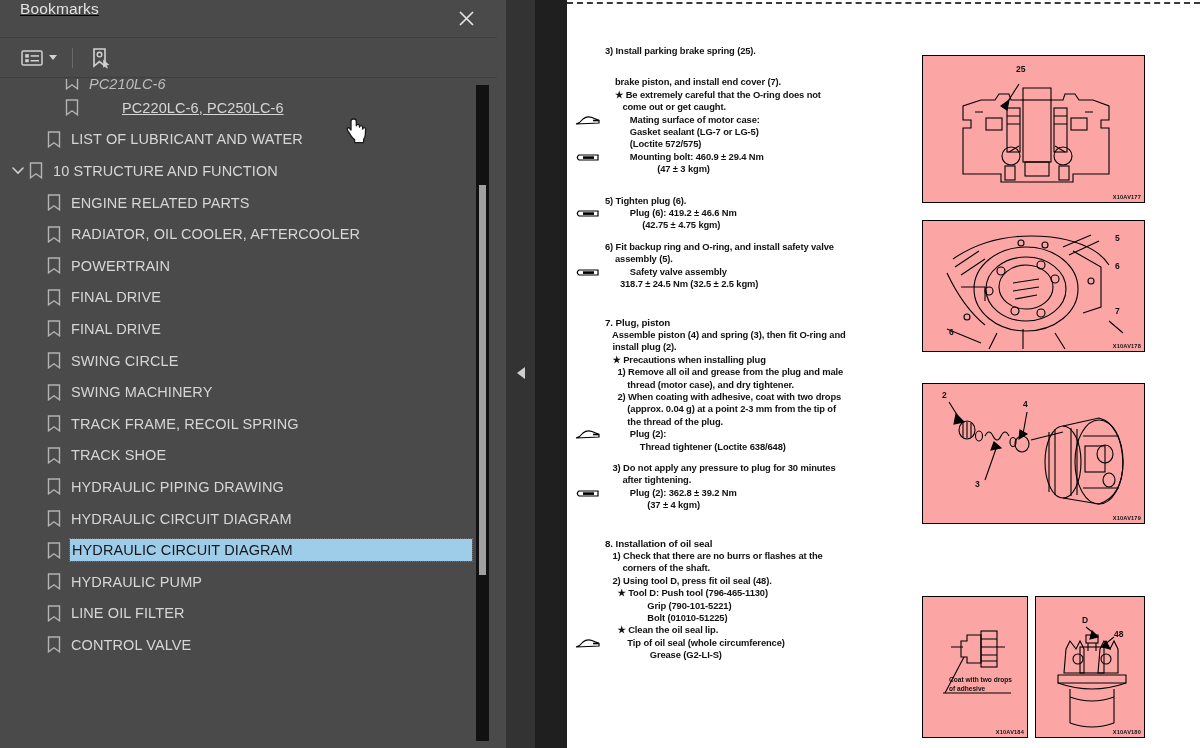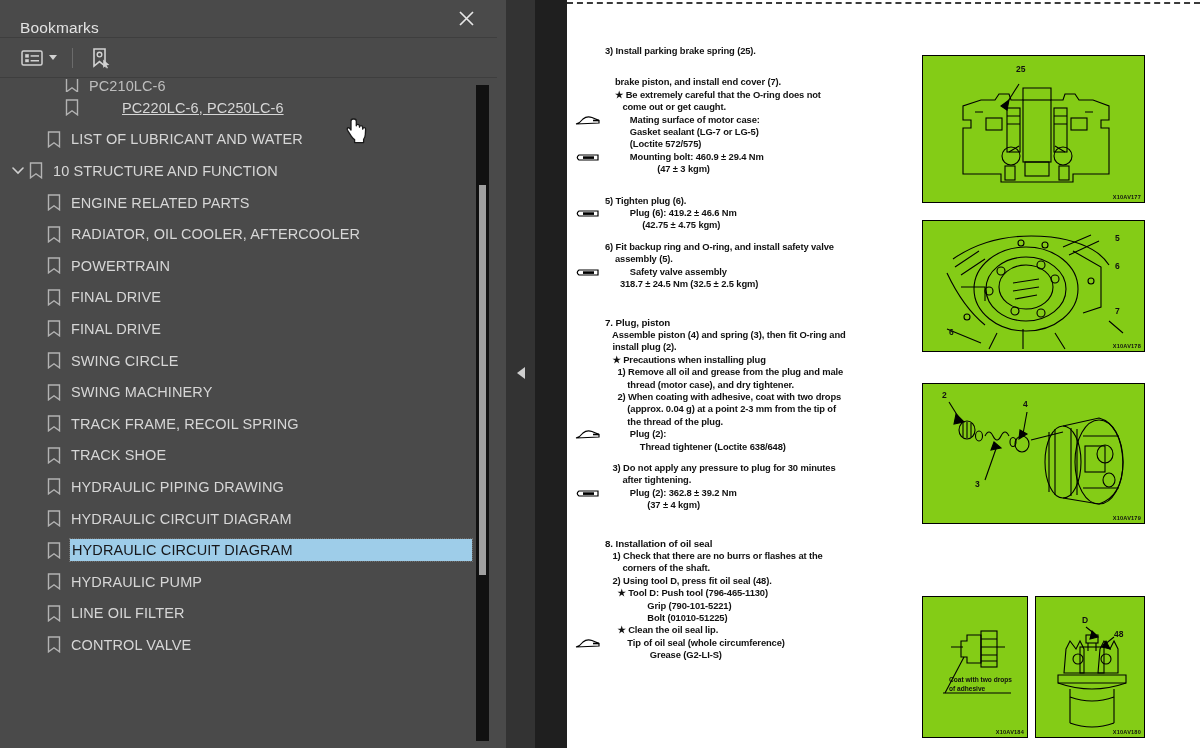--- a/index.html
+++ b/index.html
@@ -15,23 +15,24 @@
   #bookmarks-panel {
     position: relative;
     width: 497px; height: 748px;
     background: #4a4a4a;
     flex: 0 0 497px;
     overflow: hidden;
   }
   .panel-header {
     position: relative;
     height: 38px;
-    display: flex; align-items: flex-end;
+    display: flex; align-items: flex-start;
     padding: 0 0 0 20px;
     border-bottom: 1px solid #3e3e3e;
+    text-decoration: underline;
   }
   .panel-title {
     color: #e3e3e3;
     font-size: 15.5px;
     letter-spacing: .15px;
   }
   .close-btn {
     position: absolute;
     right: 18px; top: 50%;
     transform: translateY(-50%);
@@ -112,21 +113,21 @@
   .bm-row.lvl3 { padding-left: 46px; }
   .bm-row.hovered .bm-label { text-decoration: underline; margin-left: 33px; }
   .bm-row.selected .bm-label {
     background: #9ecde9;
     color: #17171a;
     outline: 1px dotted #6f6f6f;
     flex: 1 1 auto;
     padding: 3px 0 3px 2px;
     margin-right: 8px;
   }
-  .bm-row.clipped { height: 24px; align-items: center; overflow: hidden; }
+  .bm-row.clipped { height: 24px; align-items: flex-start; overflow: hidden; font-style: italic; }
   .bm-row.clipped .bm-label { color: #bdbdbd; position: relative; top: 6px;}
   .bm-row.clipped .bm-ico { position: relative; top: 4px; }
 
   
   #bm-scrollbar {
     position: absolute;
     right: 8px; top: 85px;
     width: 13px; height: 656px;
     background: #111111;
   }
@@ -220,21 +221,21 @@
     left: -30px;
     top: 1px;
     width: 26px; height: 11px;
   }
   .mark-ico svg { display: block; }
 
   
   .fig {
     position: absolute;
     border: 1.4px solid #000;
-    background: #84cc16;
+    background: #fca5a5;
     overflow: hidden;
   }
   .fig-code {
     position: absolute;
     right: 3px; bottom: 2px;
     font-size: 5.6px;
     font-weight: bold;
     letter-spacing: .2px;
     color: #111;
     font-family: "Liberation Sans", sans-serif;

